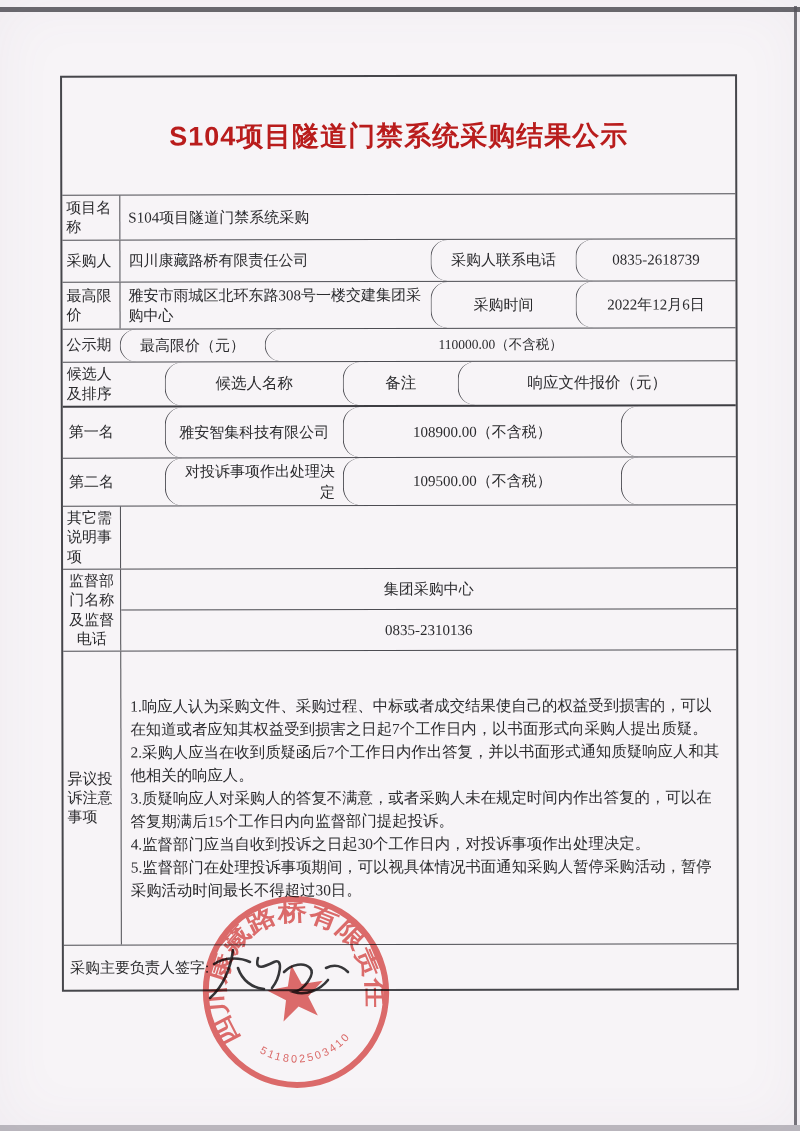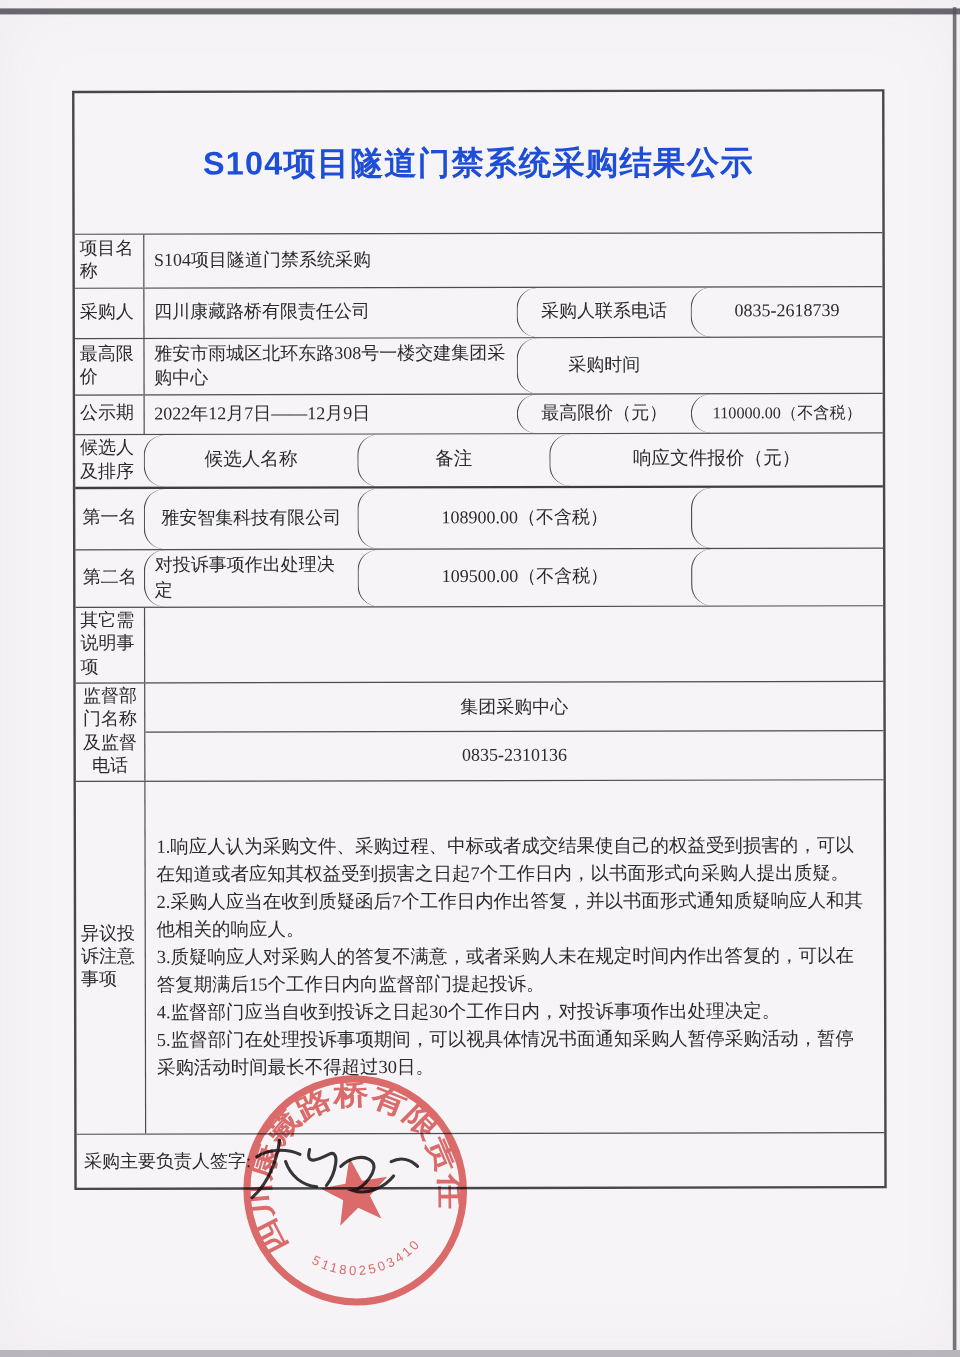--- a/index.html
+++ b/index.html
@@ -23,31 +23,31 @@
     background:transparent;
     transform:rotate(-0.12deg);
   }
   .row { display:flex; border-top:1px solid #4c4c52; }
   .row:first-child { border-top:none; }
   .cell { border-left:1px solid #4c4c52; display:flex; align-items:center; overflow:hidden; }
   .cell:first-child { border-left:none; }
   .lbl  { width:57px; flex:0 0 57px; padding:2px 4px; font-size:15px; line-height:1.28; word-break:break-all; }
   .lbl.center { justify-content:center; text-align:center;border-radius:16px; }
   .val  { padding:2px 8px; font-size:15px; line-height:1.35; }
-  .cen  { justify-content:center; text-align:left;border-radius:17px; }
+  .cen  { justify-content:center; text-align:right;border-radius:17px; }
   .grow { flex:1; }
   .w-content { flex:0 0 311px; }
   .w-flabel  { flex:0 0 145px; }
-  .w-name    { flex:0 0 178px; }
+  .w-name    { flex:0 0 178px;margin-left:45px; }
   .w-price   { flex:0 0 278px; }
 
   .title-row { height:117px; align-items:center; justify-content:center; display:flex; }
   .doc-title {
     font-family:"Liberation Sans","DejaVu Sans",sans-serif;
-    font-weight:bold; font-size:27px; letter-spacing:1px; color:#1d4ed8;
+    font-weight:bold; font-size:27px; letter-spacing:1px; color:#b91c1c;
   }
   .r-project { height:45px; }
   .r-buyer   { height:42px; }
   .r-place   { height:47px; }
   .r-period  { height:33px; }
   .r-chead   { height:46px; border-bottom:2px solid #3d3d42; }
   .r-chead .val { font-size:15.5px; }
   .r-cand1   { height:50px; border-top:none; }
   .r-cand2   { height:48px; }
   .r-other   { height:63px; }
@@ -95,25 +95,25 @@
     <div class="cell lbl">采购人</div>
     <div class="cell val w-content">四川康藏路桥有限责任公司</div>
     <div class="cell val w-flabel cen">采购人联系电话</div>
     <div class="cell val grow cen">0835-2618739</div>
   </div>
 
   <div class="row r-place">
     <div class="cell lbl">最高限价</div>
     <div class="cell val w-content">雅安市雨城区北环东路308号一楼交建集团采购中心</div>
     <div class="cell val w-flabel cen">采购时间</div>
+    <div class="cell val grow cen">2022年12月6日</div>
   </div>
 
   <div class="row r-period">
     <div class="cell lbl">公示期</div>
-    <div class="cell val w-content">2022年12月7日——12月9日</div>
     <div class="cell val w-flabel cen">最高限价（元）</div>
     <div class="cell val grow cen small-val">110000.00（不含税）</div>
   </div>
 
   <div class="row r-chead">
     <div class="cell lbl">候选人及排序</div>
     <div class="cell val w-name cen">候选人名称</div>
     <div class="cell val grow cen">备注</div>
     <div class="cell val w-price cen">响应文件报价（元）</div>
   </div>

